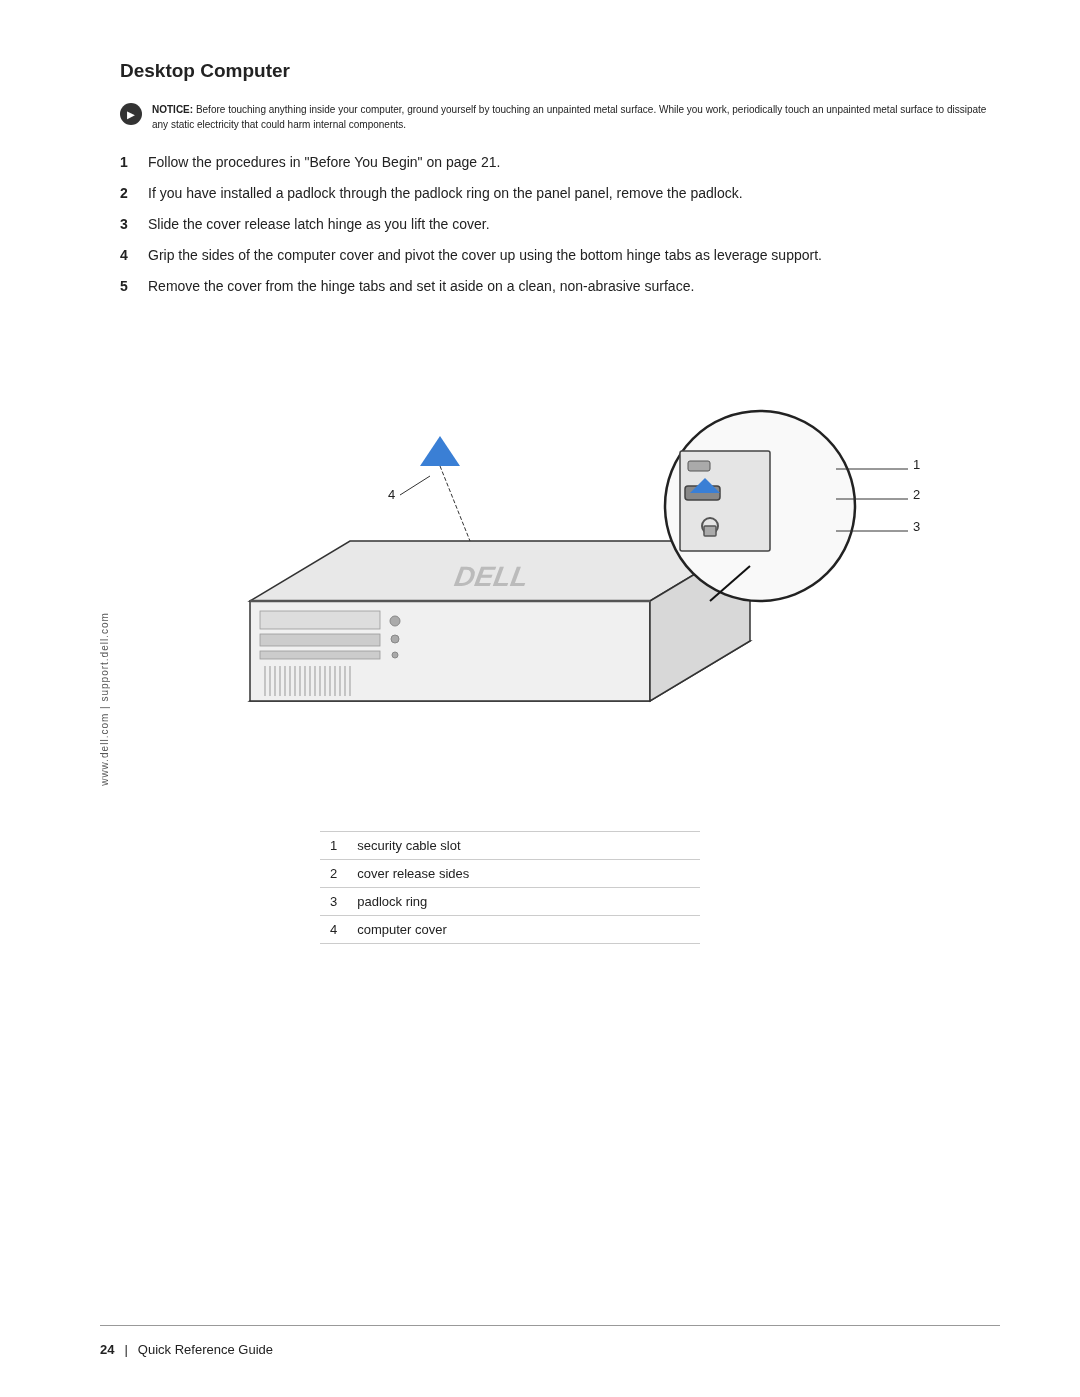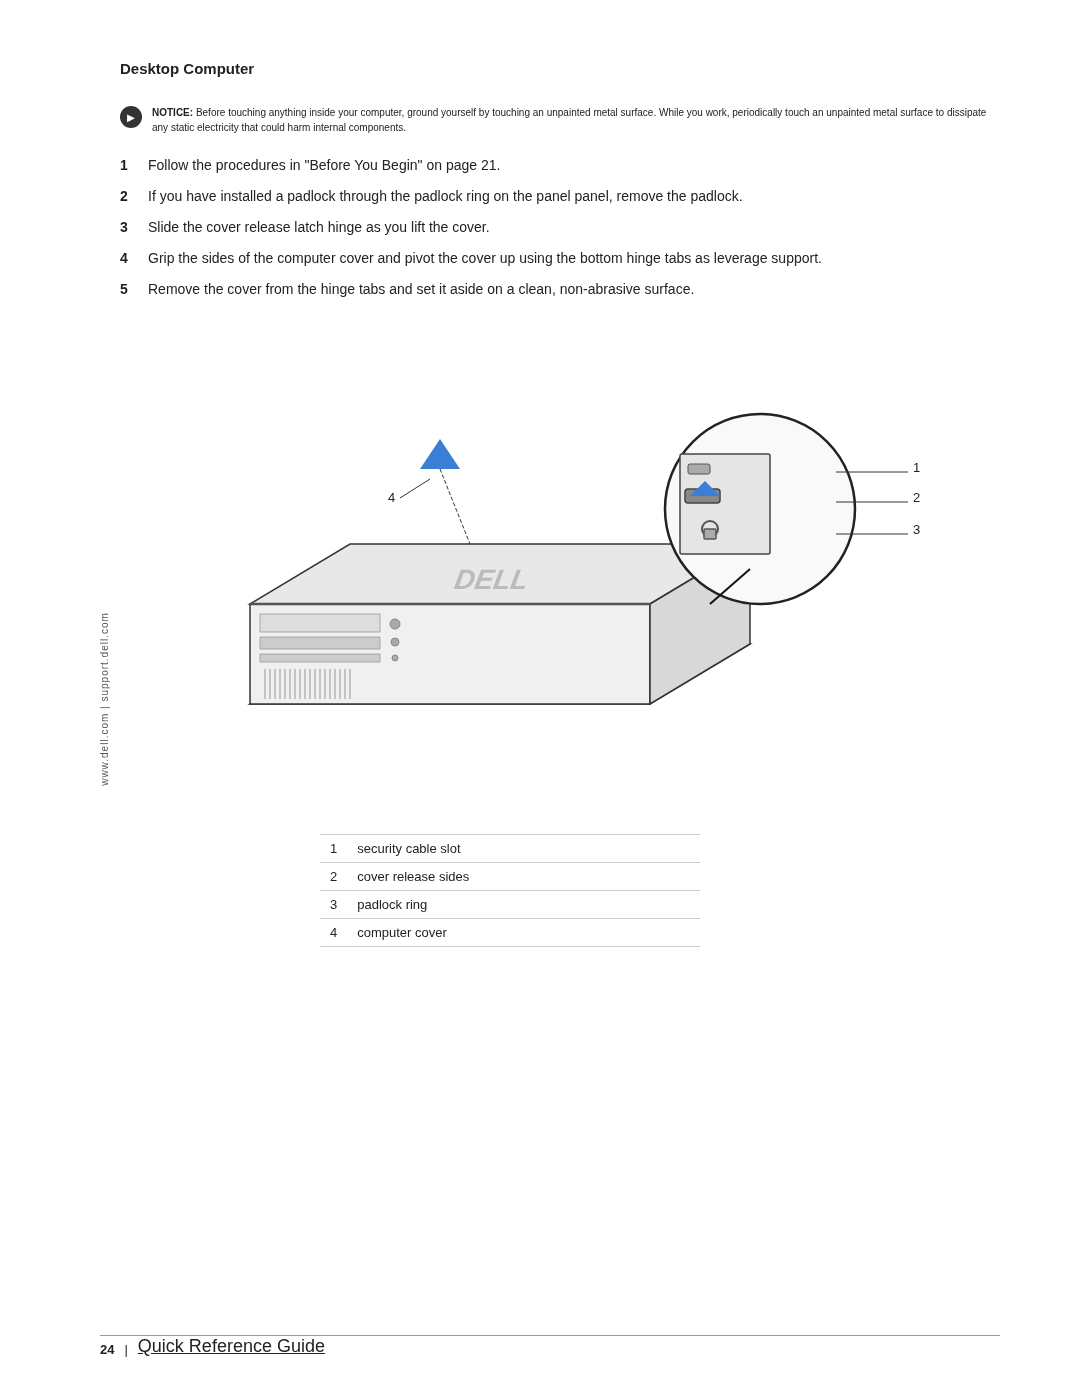--- a/index.html
+++ b/index.html
@@ -30,23 +30,23 @@
       color: #555;
       white-space: nowrap;
       letter-spacing: 1px;
     }
 
     .main-content {
       margin-left: 20px;
     }
 
     .section-title {
-      font-size: 15px;
-      font-weight: bold;
-      margin-bottom: 28px;
+      font-size: 19px;
+      font-weight: bold;
+      margin-bottom: 20px;
     }
 
     
     .notice-box {
       display: flex;
       align-items: flex-start;
       margin-bottom: 20px;
       gap: 10px;
     }
 
@@ -136,38 +136,37 @@
       font-weight: normal;
     }
 
     
     .page-footer {
       position: absolute;
       bottom: 40px;
       left: 100px;
       right: 80px;
       display: flex;
-      align-items: flex-end;
+      align-items: flex-start;
       border-top: 1px solid #999;
-      padding-top: 0;
+      padding-top: 16px;
       font-size: 13px;
     }
 
     .footer-page-num {
       font-weight: bold;
       margin-right: 10px;
     }
 
     .footer-separator {
       margin-right: 10px;
     }
 
     .footer-title {
-      font-size: 18px;
-      text-decoration: underline;
+      font-size: 13px;
     }
   </style>
 </head>
 <body>
 
 <div class="page-container">
 
   <div class="sidebar-text">www.dell.com | support.dell.com</div>
 
   <div class="main-content">

